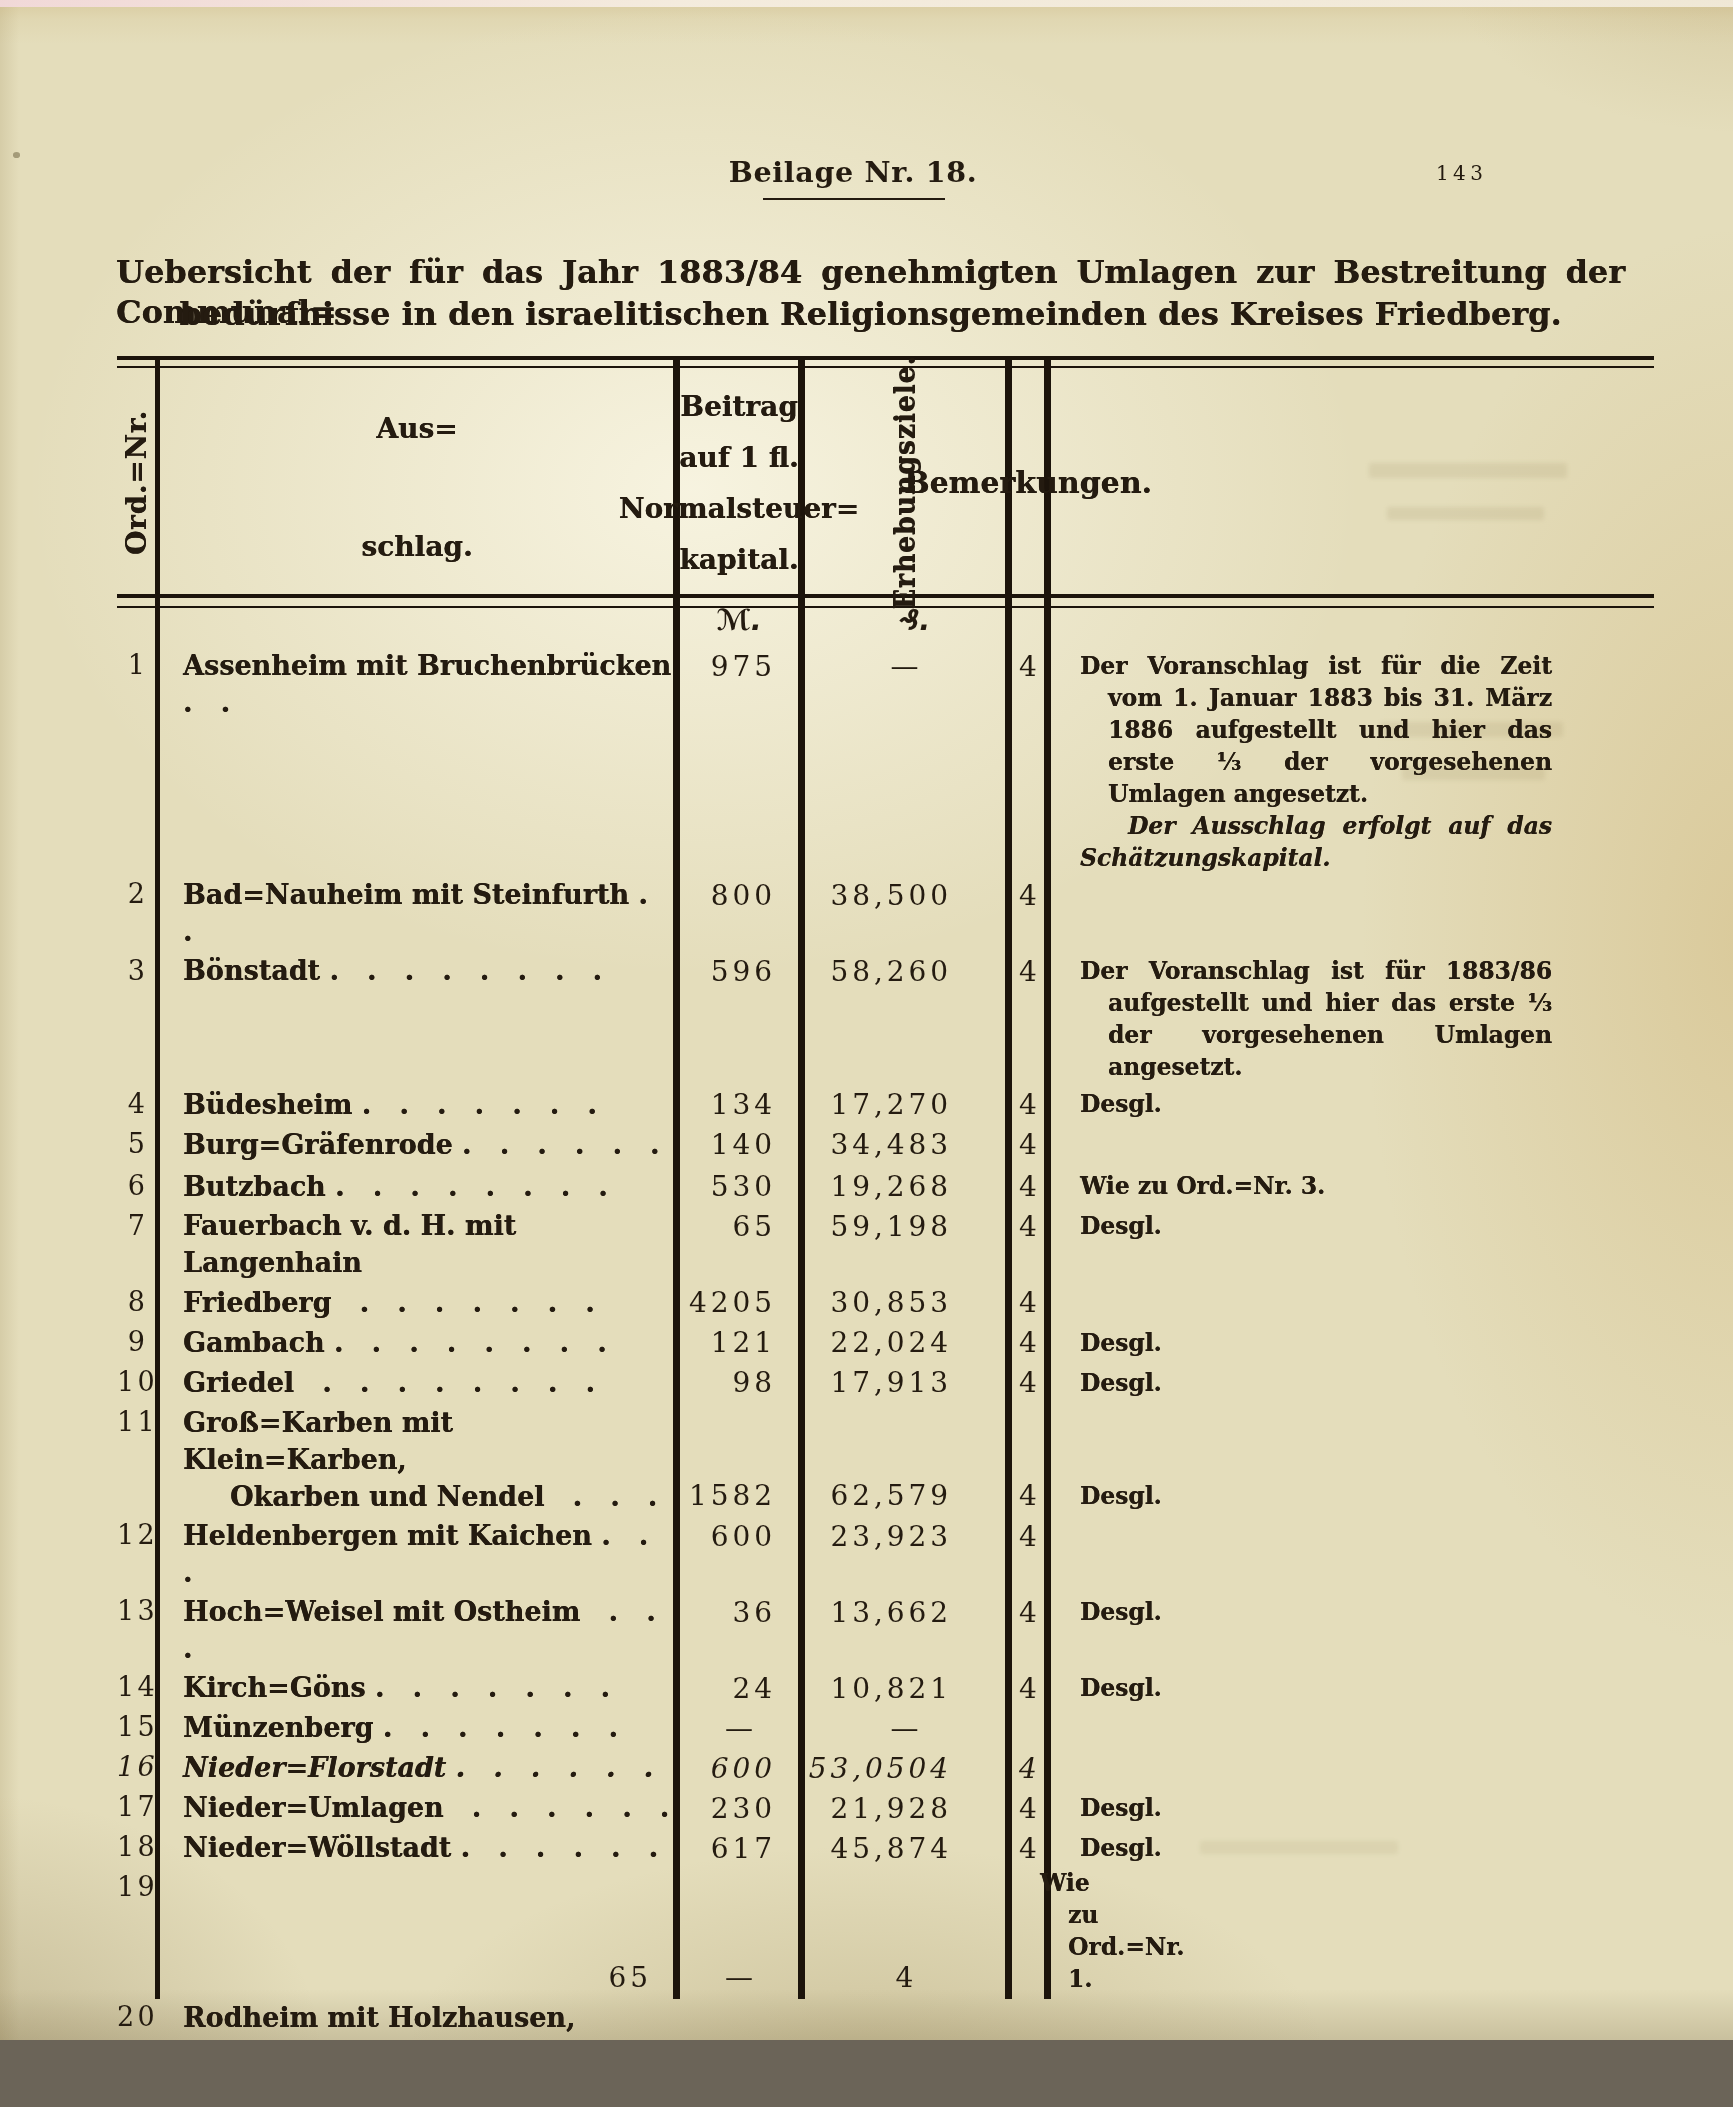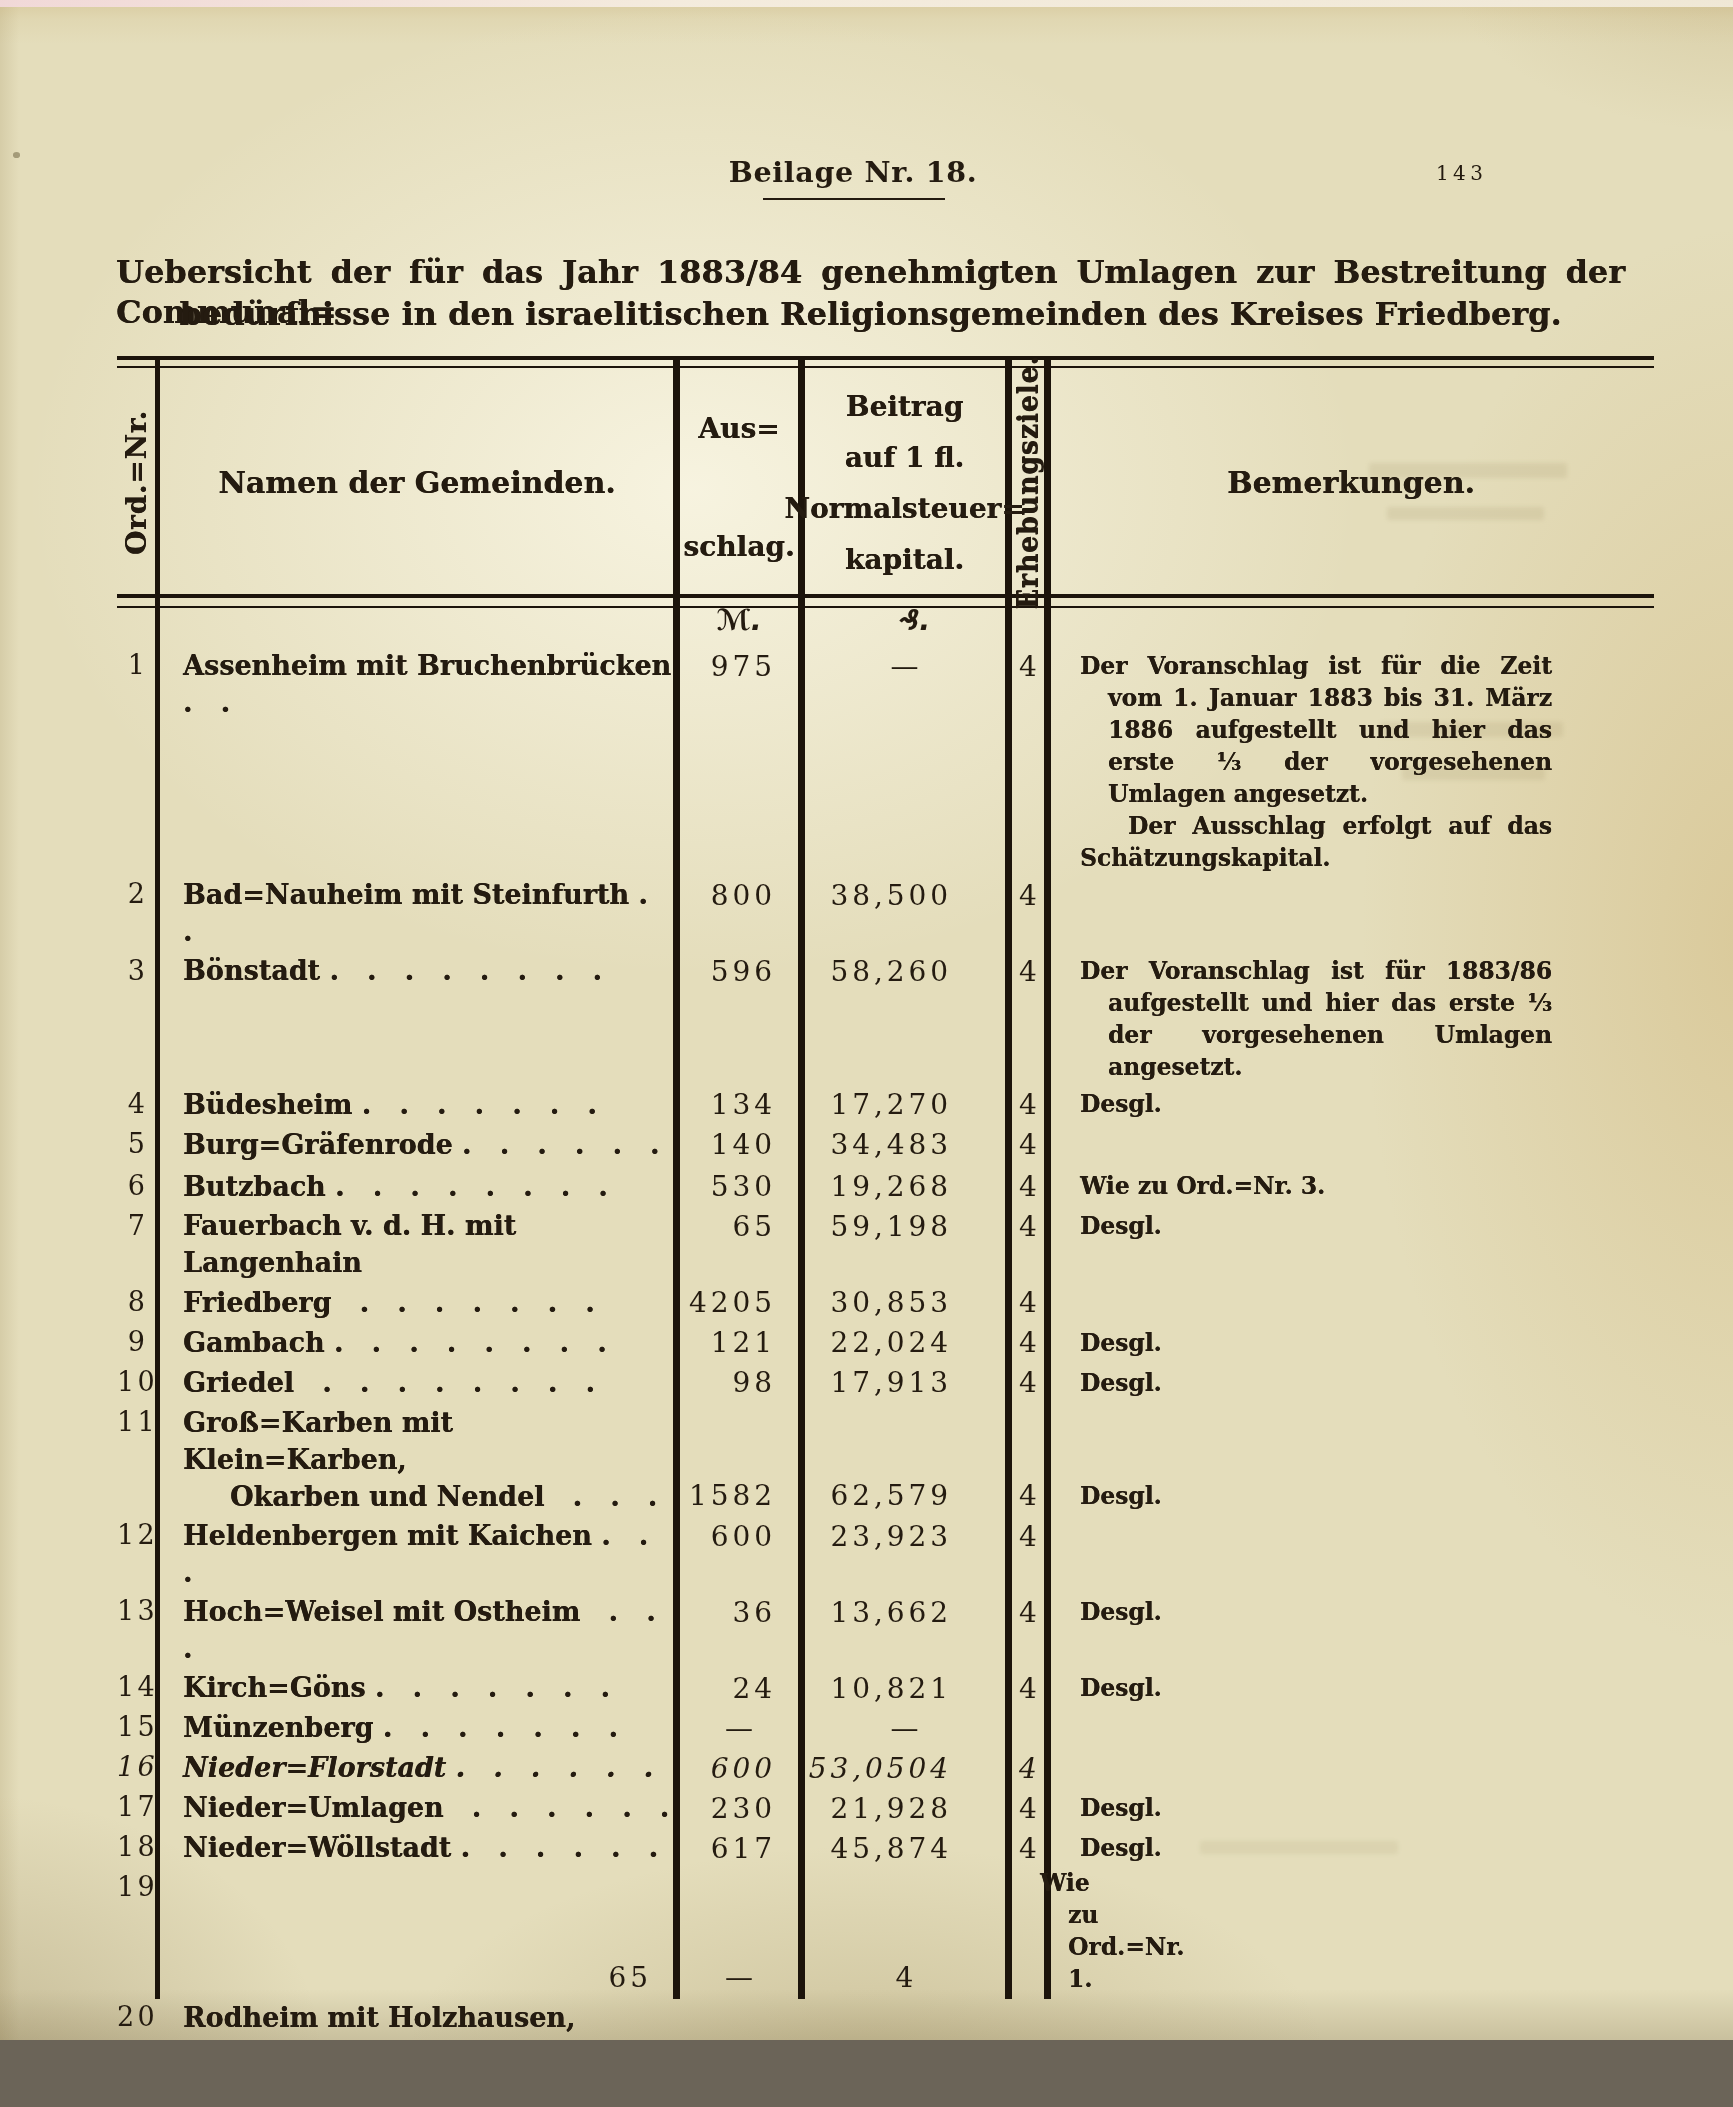--- a/index.html
+++ b/index.html
@@ -64,21 +64,21 @@
         white-space:pre-wrap;text-shadow:0.3px 0.3px 0 currentColor;}
   .val{ font-size:28px;letter-spacing:.14em;padding-top:2.9px;line-height:37px;}
   .aus-v{text-align:right;padding-right:25px;}
   .bei-v{text-align:right;padding-right:56px;}
   .val.dash{text-align:center;padding-right:0;letter-spacing:0;}
   .zie-v{text-align:center;font-size:28px;padding-top:2.9px;line-height:37px;}
   .bem{ padding:5.1px 102px 0 32px;font-size:23.4px;font-weight:700;line-height:32px;
         text-shadow:0.2px 0.2px 0 currentColor;}
   .bem p{margin:0;text-align:justify;}
   .bem p.hang{padding-left:28px;text-indent:-28px;}
-  .bem p.ind{text-indent:48px;}
+  .bem p.ind{text-indent:48px;font-style:italic;}
   .row.two .val, .row.two .zie-v{align-self:end;padding-bottom:0.7px;}
   .row.two .bem{align-self:end;padding-top:0;padding-bottom:2.2px;}
 </style>
 </head>
 <body>
 
 <div class="sheet">
 
   <div class="edge-top"></div>
   <div class="speck" style="left:13px;top:152px;width:7.3px;height:5.9px;"></div>
@@ -105,21 +105,20 @@
   <div class="vl" style="left:798px;top:356px;width:6.6px;height:1643px;"></div>
   <div class="vl" style="left:1005px;top:356px;width:6.6px;height:1643px;"></div>
   <div class="vl" style="left:1044px;top:356px;width:7.3px;height:1643px;"></div>
 
   <div class="tbl">
 
     <div class="grid6 hrow">
       <div class="hc rcell">
         <span class="rot">Ord.=Nr.</span>
       </div>
-      <div class="hc name-h">Namen der Gemeinden.</div>
       <div class="hc aus-h">
         <span>Aus=</span>
         <span>schlag.</span>
       </div>
       <div class="hc bei-h">
         <span>Beitrag</span>
         <span>auf 1 fl.</span>
         <span>Normalsteuer=</span>
         <span>kapital.</span>
       </div>

